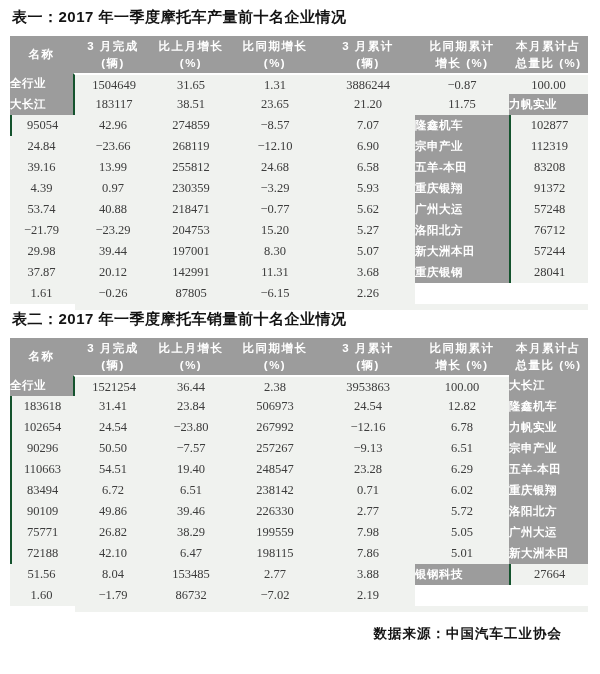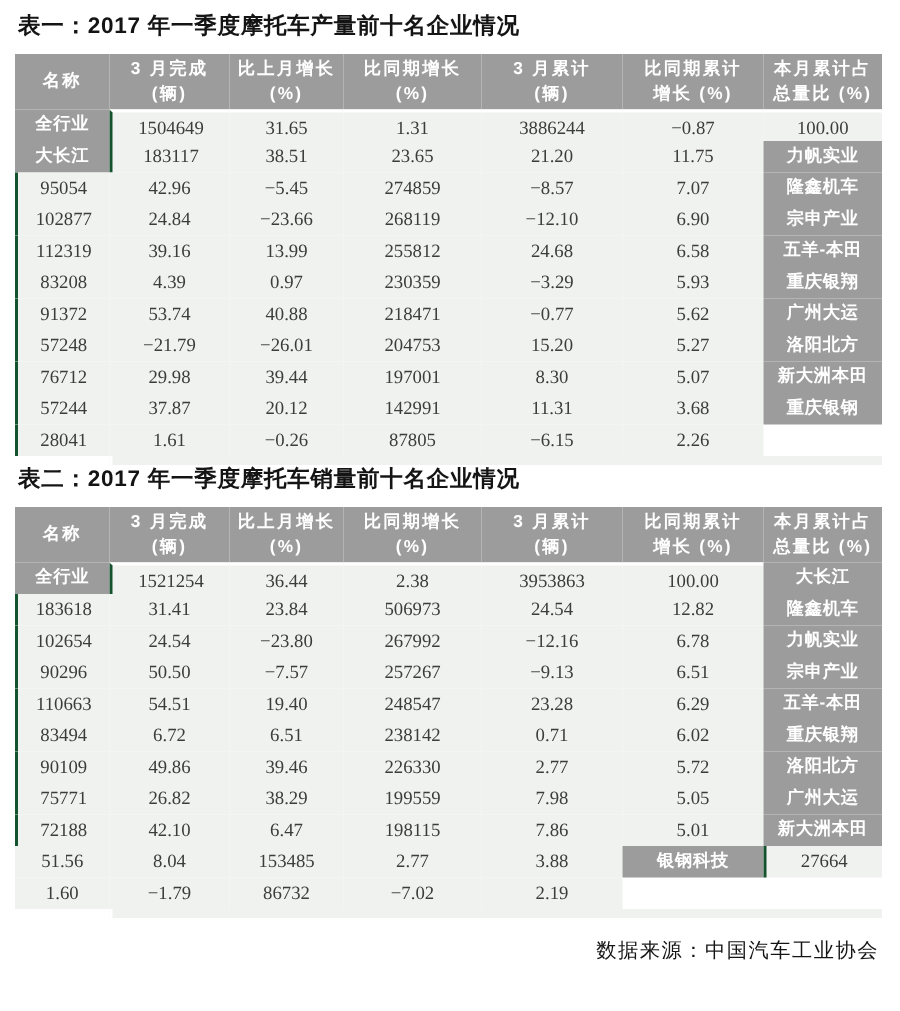--- a/index.html
+++ b/index.html
@@ -1,56 +1,56 @@
 <!DOCTYPE html>
 <html><head>
 <meta charset="utf-8">
 <style>
   html,body{margin:0;padding:0;}
   body{
     width:600px;height:674px;background:#ffffff;
     font-family:"Liberation Sans",sans-serif;
     -webkit-font-smoothing:antialiased;
   }
-  .doc{padding:8px 4px 0 10px;}
+  .doc{padding:8px 28px 0 10px;}
   .tbl-title{
     font-size:15px;font-weight:bold;color:#141414;
     margin:0 0 9px 2px;letter-spacing:0.5px;
   }
   .section2{}
   .tbl{
     display:grid;
     grid-template-columns:63px 80px 76px 92px 94px 94px 79px;
     width:524px;
   }
   .hc{
     background:#9c9c9c;color:#ffffff;height:37px;
     display:flex;flex-direction:column;justify-content:center;align-items:center;
     font-size:11.5px;font-weight:bold;line-height:1.4;letter-spacing:1.5px;
     text-align:center;
   }
   .lc{
     background:#9c9c9c;color:#ffffff;height:21px;line-height:21px;
-    text-align:center;font-size:11.5px;font-weight:bold;letter-spacing:0.5px;
+    font-size:11.5px;font-weight:bold;letter-spacing:0.5px;
     white-space:nowrap;
   }
   .dc{
     background:#f0f2ef;height:21px;line-height:21px;text-align:center;
     font-size:12.5px;color:#3c3c3c;
     font-family:"Liberation Serif",serif;
     box-sizing:border-box;
   }
   .dc.c1{border-left:2px solid #14532d;}
   .dc.r1{border-top:2px solid #ffffff;}
   .strip{
     grid-column:2/8;height:6px;background:#f0f2ef;
     border-left:2px solid #ffffff;box-sizing:border-box;
   }
   .source{
-    font-size:13.5px;font-weight:normal;color:#141414;
+    font-size:13.5px;font-weight:bold;color:#141414;
     text-align:right;padding:13px 10px 0 0;letter-spacing:1px;
   }
 </style>
 </head>
 <body>
 
 <div class="doc">
 
   <section>
     <h2 class="tbl-title">表一：2017 年一季度摩托车产量前十名企业情况</h2>
@@ -91,21 +91,20 @@
         <div class="dc c6 r1">100.00</div>
         <div class="lc">大长江</div>
         <div class="dc c1">183117</div>
         <div class="dc c2">38.51</div>
         <div class="dc c3">23.65</div>
         <div class="dc c5">21.20</div>
         <div class="dc c6">11.75</div>
         <div class="lc">力帆实业</div>
         <div class="dc c1">95054</div>
         <div class="dc c2">42.96</div>
-        <div class="dc c3">−5.45</div>
         <div class="dc c4">274859</div>
         <div class="dc c5">−8.57</div>
         <div class="dc c6">7.07</div>
         <div class="lc">隆鑫机车</div>
         <div class="dc c1">102877</div>
         <div class="dc c2">24.84</div>
         <div class="dc c3">−23.66</div>
         <div class="dc c4">268119</div>
         <div class="dc c5">−12.10</div>
         <div class="dc c6">6.90</div>
@@ -126,21 +125,21 @@
         <div class="lc">重庆银翔</div>
         <div class="dc c1">91372</div>
         <div class="dc c2">53.74</div>
         <div class="dc c3">40.88</div>
         <div class="dc c4">218471</div>
         <div class="dc c5">−0.77</div>
         <div class="dc c6">5.62</div>
         <div class="lc">广州大运</div>
         <div class="dc c1">57248</div>
         <div class="dc c2">−21.79</div>
-        <div class="dc c3">−26.01</div>
+        <div class="dc c3">−23.29</div>
         <div class="dc c4">204753</div>
         <div class="dc c5">15.20</div>
         <div class="dc c6">5.27</div>
         <div class="lc">洛阳北方</div>
         <div class="dc c1">76712</div>
         <div class="dc c2">29.98</div>
         <div class="dc c3">39.44</div>
         <div class="dc c4">197001</div>
         <div class="dc c5">8.30</div>
         <div class="dc c6">5.07</div>

